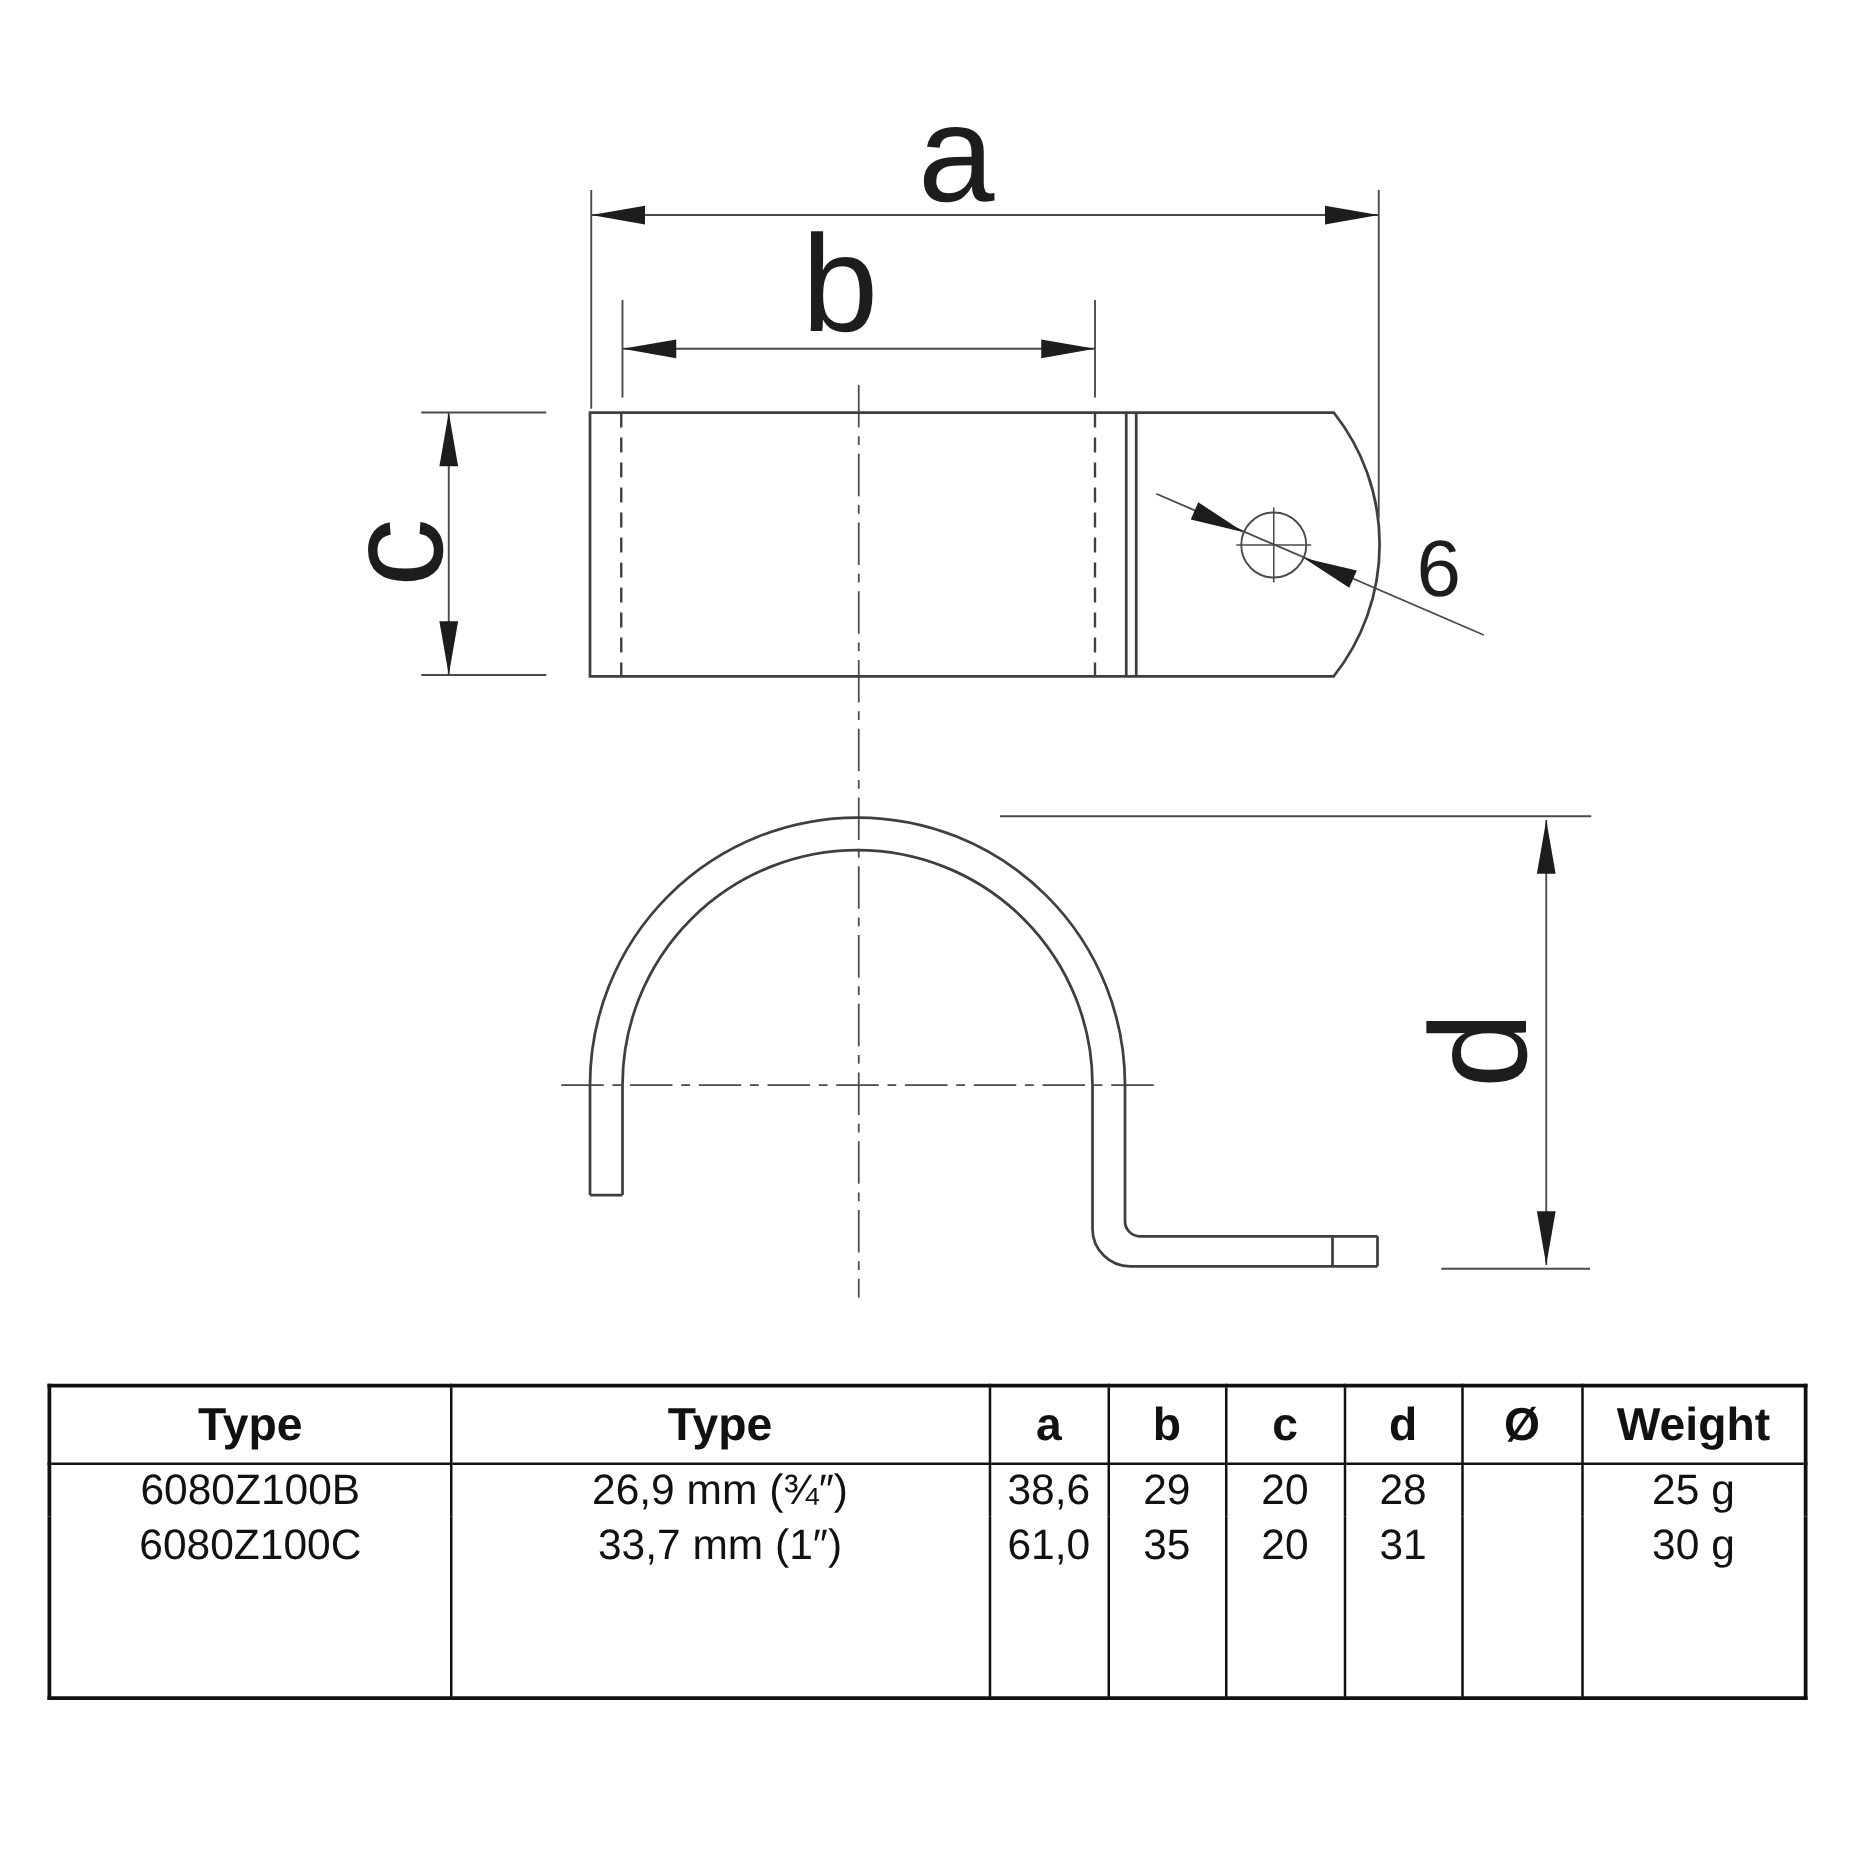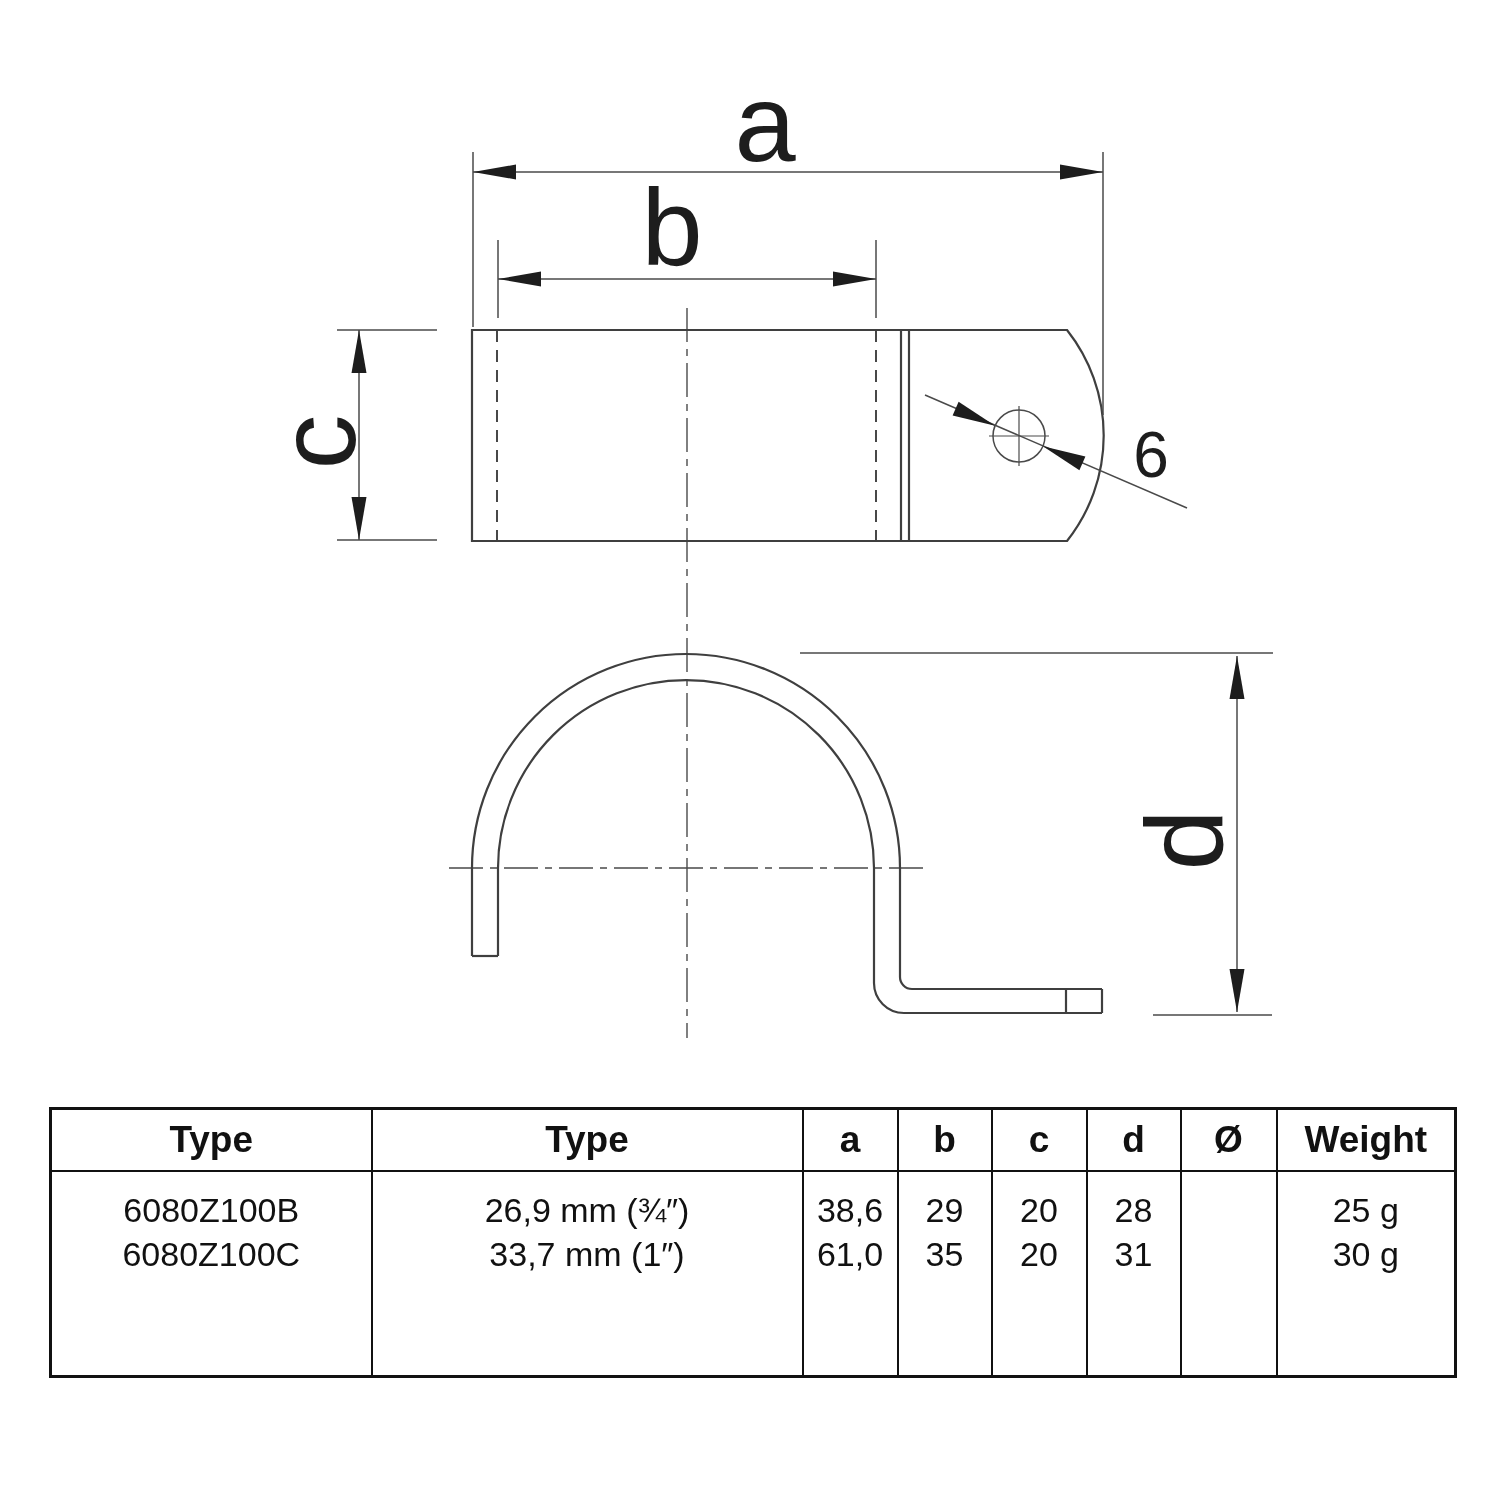--- a/index.html
+++ b/index.html
@@ -14,35 +14,35 @@
   .thin { stroke:#4a4a4a; stroke-width:1.5; fill:none; }
   .xhair{ stroke:#4a4a4a; stroke-width:1.2; fill:none; }
   .hid  { stroke:#3f3f3f; stroke-width:1.9; fill:none; stroke-dasharray:12 8; }
   .cl   { stroke:#4a4a4a; stroke-width:1.4; fill:none; stroke-dasharray:34 7 7 7; }
   .arr  { fill:#1d1d1d; stroke:none; }
   .dimtext { font-family:"Liberation Sans", sans-serif; font-size:110px; fill:#1d1d1d; }
   .holetext{ font-family:"Liberation Sans", sans-serif; font-size:64px;  fill:#1d1d1d; }
 
   
   table.spec {
-    position:absolute; left:49px; top:1107px;
+    position:absolute; left:38px; top:1107px;
     border-collapse:collapse; table-layout:fixed;
     border:3px solid #111; color:#111;
   }
   table.spec th, table.spec td {
     padding:0; margin:0; text-align:center; vertical-align:middle;
     border-left:2px solid #111; border-right:2px solid #111;
     overflow:hidden; white-space:nowrap;
   }
   table.spec thead th {
     font-weight:bold; font-size:37px; height:60px;
     border-bottom:2px solid #111;
   }
   table.spec td { font-size:34px; height:47px; }
-  table.spec tr.first td { padding-top:18px; height:41px; }
+  table.spec tr.first td { padding-top:0; height:41px; }
   table.spec tr.filler td { height:97px; }
 </style>
 </head>
 <body>
 
 <svg class="drawing" width="1501" height="1070" viewBox="0 0 1501 1070">
 
   <g>
     <line class="cl" x1="687" y1="308" x2="687" y2="1038"></line>
     <line class="cl" x1="449" y1="868" x2="927" y2="868"></line>

